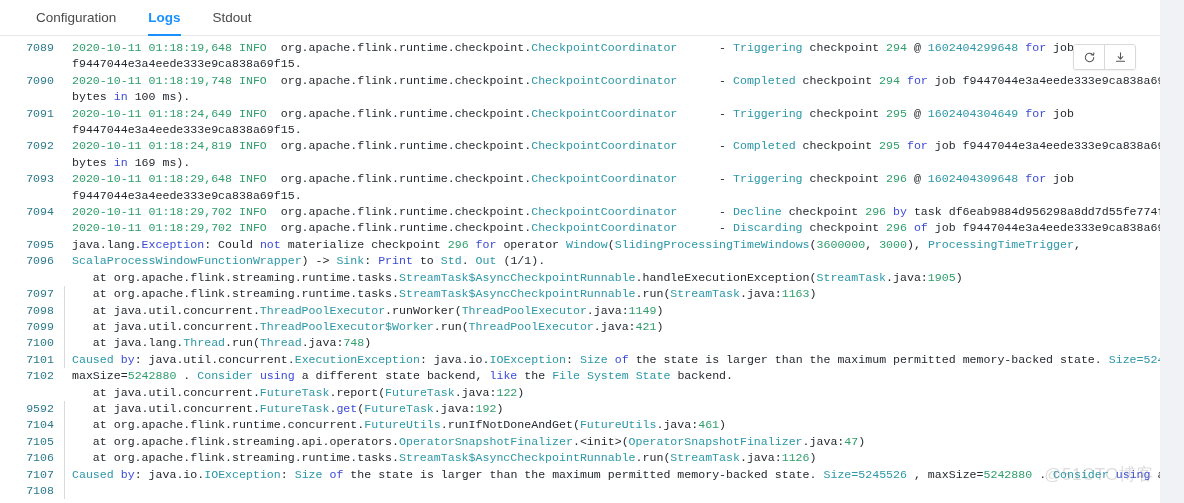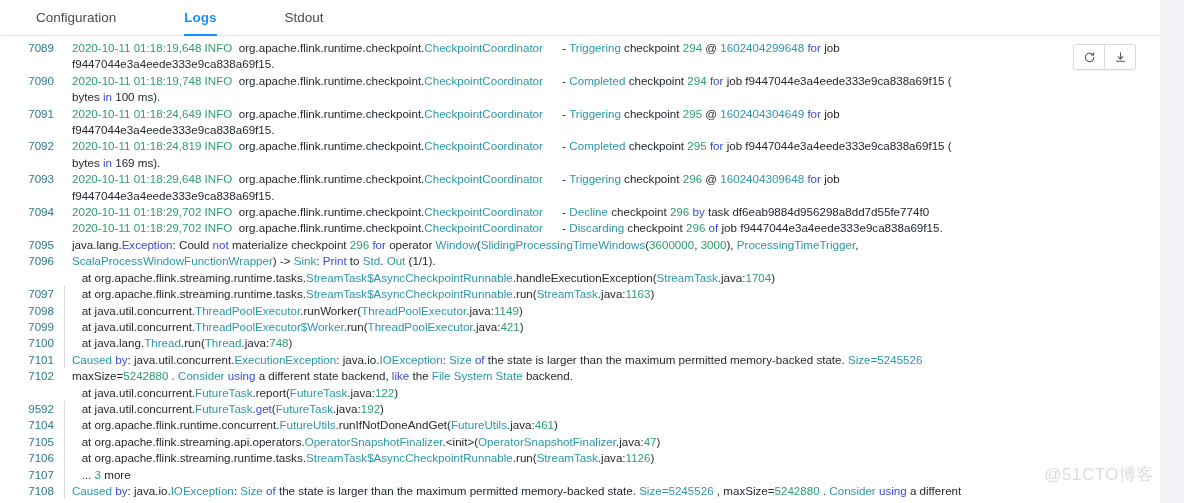--- a/index.html
+++ b/index.html
@@ -21,21 +21,20 @@
     position: absolute;
     left: 0; top: 0;
     width: 1160px;
     height: 36px;
     background: #ffffff;
     border-bottom: 1px solid #e8e8e8;
     display: flex;
     align-items: stretch;
     padding-left: 20px;
     box-sizing: border-box;
-    gap: 36px;
   }
   .tab {
     display: flex;
     align-items: center;
     padding: 0 16px;
     font-size: 13.5px;
     color: #4a4a4a;
     position: relative;
     cursor: pointer;
     white-space: nowrap;
@@ -60,21 +59,21 @@
     height: 467px;
     background: #ffffff;
     overflow: hidden;
   }
   .loginner {
     position: absolute;
     left: 0; top: 0;
     width: 1160px;
     height: 467px;
     display: flex;
-    font-family: Liberation Sans, sans-serif;
+    font-family: Liberation Mono, monospace;
     font-size: 11.6px;
     line-height: 16.4px;
   }
   .gutter {
     flex: 0 0 62px;
     padding-top: 4px;
     box-sizing: border-box;
     text-align: right;
     color: #2b7a8c;
     user-select: none;
@@ -247,21 +246,21 @@
           <div class="codeline"><span class="tk-plain">f9447044e3a4eede333e9ca838a69f15.</span></div>
           <div class="codeline"><span class="tk-date">2020-10-11 01:18:24,819 INFO</span><span class="tk-plain">  org.apache.flink.runtime.checkpoint.</span><span class="tk-cls">CheckpointCoordinator</span><span class="tk-plain">      - </span><span class="tk-cls">Completed</span><span class="tk-plain"> checkpoint </span><span class="tk-num">295</span><span class="tk-plain"> </span><span class="tk-kw">for</span><span class="tk-plain"> job f9447044e3a4eede333e9ca838a69f15 (</span></div>
           <div class="codeline"><span class="tk-plain">bytes </span><span class="tk-kw">in</span><span class="tk-plain"> 169 ms).</span></div>
           <div class="codeline"><span class="tk-date">2020-10-11 01:18:29,648 INFO</span><span class="tk-plain">  org.apache.flink.runtime.checkpoint.</span><span class="tk-cls">CheckpointCoordinator</span><span class="tk-plain">      - </span><span class="tk-cls">Triggering</span><span class="tk-plain"> checkpoint </span><span class="tk-num">296</span><span class="tk-plain"> @ </span><span class="tk-cls">1602404309648</span><span class="tk-plain"> </span><span class="tk-kw">for</span><span class="tk-plain"> job</span></div>
           <div class="codeline"><span class="tk-plain">f9447044e3a4eede333e9ca838a69f15.</span></div>
           <div class="codeline"><span class="tk-date">2020-10-11 01:18:29,702 INFO</span><span class="tk-plain">  org.apache.flink.runtime.checkpoint.</span><span class="tk-cls">CheckpointCoordinator</span><span class="tk-plain">      - </span><span class="tk-cls">Decline</span><span class="tk-plain"> checkpoint </span><span class="tk-num">296</span><span class="tk-plain"> </span><span class="tk-kw">by</span><span class="tk-plain"> task df6eab9884d956298a8dd7d55fe774f0 </span></div>
           <div class="codeline"><span class="tk-date">2020-10-11 01:18:29,702 INFO</span><span class="tk-plain">  org.apache.flink.runtime.checkpoint.</span><span class="tk-cls">CheckpointCoordinator</span><span class="tk-plain">      - </span><span class="tk-cls">Discarding</span><span class="tk-plain"> checkpoint </span><span class="tk-num">296</span><span class="tk-plain"> </span><span class="tk-kw">of</span><span class="tk-plain"> job f9447044e3a4eede333e9ca838a69f15.</span></div>
           <div class="codeline"><span class="tk-plain">java.lang.</span><span class="tk-kw">Exception</span><span class="tk-plain">: Could </span><span class="tk-kw">not</span><span class="tk-plain"> materialize checkpoint </span><span class="tk-num">296</span><span class="tk-plain"> </span><span class="tk-kw">for</span><span class="tk-plain"> operator </span><span class="tk-cls">Window</span><span class="tk-plain">(</span><span class="tk-cls">SlidingProcessingTimeWindows</span><span class="tk-plain">(</span><span class="tk-num">3600000</span><span class="tk-plain">, </span><span class="tk-num">3000</span><span class="tk-plain">), </span><span class="tk-cls">ProcessingTimeTrigger</span><span class="tk-plain">,</span></div>
           <div class="codeline"><span class="tk-cls">ScalaProcessWindowFunctionWrapper</span><span class="tk-plain">) -&gt; </span><span class="tk-cls">Sink</span><span class="tk-plain">: </span><span class="tk-kw">Print</span><span class="tk-plain"> to </span><span class="tk-cls">Std</span><span class="tk-plain">. </span><span class="tk-cls">Out</span><span class="tk-plain"> (1/1).</span></div>
           <span class="foldmark" style="top: 250px; height: 16.4px;"></span>
-          <div class="codeline"><span class="tk-plain">   at org.apache.flink.streaming.runtime.tasks.</span><span class="tk-cls">StreamTask$AsyncCheckpointRunnable</span><span class="tk-plain">.handleExecutionException(</span><span class="tk-cls">StreamTask</span><span class="tk-plain">.java:</span><span class="tk-num">1704</span><span class="tk-plain">)</span></div>
+          <div class="codeline"><span class="tk-plain">   at org.apache.flink.streaming.runtime.tasks.</span><span class="tk-cls">StreamTask$AsyncCheckpointRunnable</span><span class="tk-plain">.handleExecutionException(</span><span class="tk-cls">StreamTask</span><span class="tk-plain">.java:</span><span class="tk-num">1905</span><span class="tk-plain">)</span></div>
           <span class="foldmark" style="top: 266.4px; height: 16.4px;"></span>
           <div class="codeline"><span class="tk-plain">   at org.apache.flink.streaming.runtime.tasks.</span><span class="tk-cls">StreamTask$AsyncCheckpointRunnable</span><span class="tk-plain">.run(</span><span class="tk-cls">StreamTask</span><span class="tk-plain">.java:</span><span class="tk-num">1163</span><span class="tk-plain">)</span></div>
           <span class="foldmark" style="top: 282.8px; height: 16.4px;"></span>
           <div class="codeline"><span class="tk-plain">   at java.util.concurrent.</span><span class="tk-cls">ThreadPoolExecutor</span><span class="tk-plain">.runWorker(</span><span class="tk-cls">ThreadPoolExecutor</span><span class="tk-plain">.java:</span><span class="tk-num">1149</span><span class="tk-plain">)</span></div>
           <span class="foldmark" style="top: 299.2px; height: 16.4px;"></span>
           <div class="codeline"><span class="tk-plain">   at java.util.concurrent.</span><span class="tk-cls">ThreadPoolExecutor$Worker</span><span class="tk-plain">.run(</span><span class="tk-cls">ThreadPoolExecutor</span><span class="tk-plain">.java:</span><span class="tk-num">421</span><span class="tk-plain">)</span></div>
           <span class="foldmark" style="top: 315.6px; height: 16.4px;"></span>
           <div class="codeline"><span class="tk-plain">   at java.lang.</span><span class="tk-cls">Thread</span><span class="tk-plain">.run(</span><span class="tk-cls">Thread</span><span class="tk-plain">.java:</span><span class="tk-num">748</span><span class="tk-plain">)</span></div>
           <div class="codeline"><span class="tk-cls">Caused</span><span class="tk-plain"> </span><span class="tk-kw">by</span><span class="tk-plain">: java.util.concurrent.</span><span class="tk-cls">ExecutionException</span><span class="tk-plain">: java.io.</span><span class="tk-cls">IOException</span><span class="tk-plain">: </span><span class="tk-cls">Size</span><span class="tk-plain"> </span><span class="tk-kw">of</span><span class="tk-plain"> the state is larger than the maximum permitted memory-backed state. </span><span class="tk-cls">Size=5245526</span></div>
           <div class="codeline"><span class="tk-plain">maxSize=</span><span class="tk-num">5242880</span><span class="tk-plain"> . </span><span class="tk-cls">Consider</span><span class="tk-plain"> </span><span class="tk-kw">using</span><span class="tk-plain"> a different state backend, </span><span class="tk-kw">like</span><span class="tk-plain"> the </span><span class="tk-cls">File System State</span><span class="tk-plain"> backend.</span></div>
@@ -269,21 +268,20 @@
           <div class="codeline"><span class="tk-plain">   at java.util.concurrent.</span><span class="tk-cls">FutureTask</span><span class="tk-plain">.report(</span><span class="tk-cls">FutureTask</span><span class="tk-plain">.java:</span><span class="tk-num">122</span><span class="tk-plain">)</span></div>
           <span class="foldmark" style="top: 381.2px; height: 16.4px;"></span>
           <div class="codeline"><span class="tk-plain">   at java.util.concurrent.</span><span class="tk-cls">FutureTask</span><span class="tk-plain">.</span><span class="tk-kw">get</span><span class="tk-plain">(</span><span class="tk-cls">FutureTask</span><span class="tk-plain">.java:</span><span class="tk-num">192</span><span class="tk-plain">)</span></div>
           <span class="foldmark" style="top: 397.6px; height: 16.4px;"></span>
           <div class="codeline"><span class="tk-plain">   at org.apache.flink.runtime.concurrent.</span><span class="tk-cls">FutureUtils</span><span class="tk-plain">.runIfNotDoneAndGet(</span><span class="tk-cls">FutureUtils</span><span class="tk-plain">.java:</span><span class="tk-num">461</span><span class="tk-plain">)</span></div>
           <span class="foldmark" style="top: 414px; height: 16.4px;"></span>
           <div class="codeline"><span class="tk-plain">   at org.apache.flink.streaming.api.operators.</span><span class="tk-cls">OperatorSnapshotFinalizer</span><span class="tk-plain">.&lt;init&gt;(</span><span class="tk-cls">OperatorSnapshotFinalizer</span><span class="tk-plain">.java:</span><span class="tk-num">47</span><span class="tk-plain">)</span></div>
           <span class="foldmark" style="top: 430.4px; height: 16.4px;"></span>
           <div class="codeline"><span class="tk-plain">   at org.apache.flink.streaming.runtime.tasks.</span><span class="tk-cls">StreamTask$AsyncCheckpointRunnable</span><span class="tk-plain">.run(</span><span class="tk-cls">StreamTask</span><span class="tk-plain">.java:</span><span class="tk-num">1126</span><span class="tk-plain">)</span></div>
           <span class="foldmark" style="top: 446.8px; height: 16.4px;"></span>
-          <div class="codeline"><span class="tk-plain">   ... </span><span class="tk-num">3</span><span class="tk-plain"> more</span></div>
           <div class="codeline"><span class="tk-cls">Caused</span><span class="tk-plain"> </span><span class="tk-kw">by</span><span class="tk-plain">: java.io.</span><span class="tk-cls">IOException</span><span class="tk-plain">: </span><span class="tk-cls">Size</span><span class="tk-plain"> </span><span class="tk-kw">of</span><span class="tk-plain"> the state is larger than the maximum permitted memory-backed state. </span><span class="tk-cls">Size=5245526</span><span class="tk-plain"> , maxSize=</span><span class="tk-num">5242880</span><span class="tk-plain"> . </span><span class="tk-cls">Consider</span><span class="tk-plain"> </span><span class="tk-kw">using</span><span class="tk-plain"> a different</span></div>
         </div>
     </div>
 
     <div class="actions">
       <div class="actionbtn" title="refresh">
         <span>
           <svg width="13" height="13" viewBox="0 0 16 16" fill="none" stroke="#555" stroke-width="1.3" stroke-linecap="round">
             <path d="M13.2 8a5.2 5.2 0 1 1-1.6-3.75"></path>
             <path d="M13.4 2.2 L12.9 5.1 L10.0 4.6"></path>

